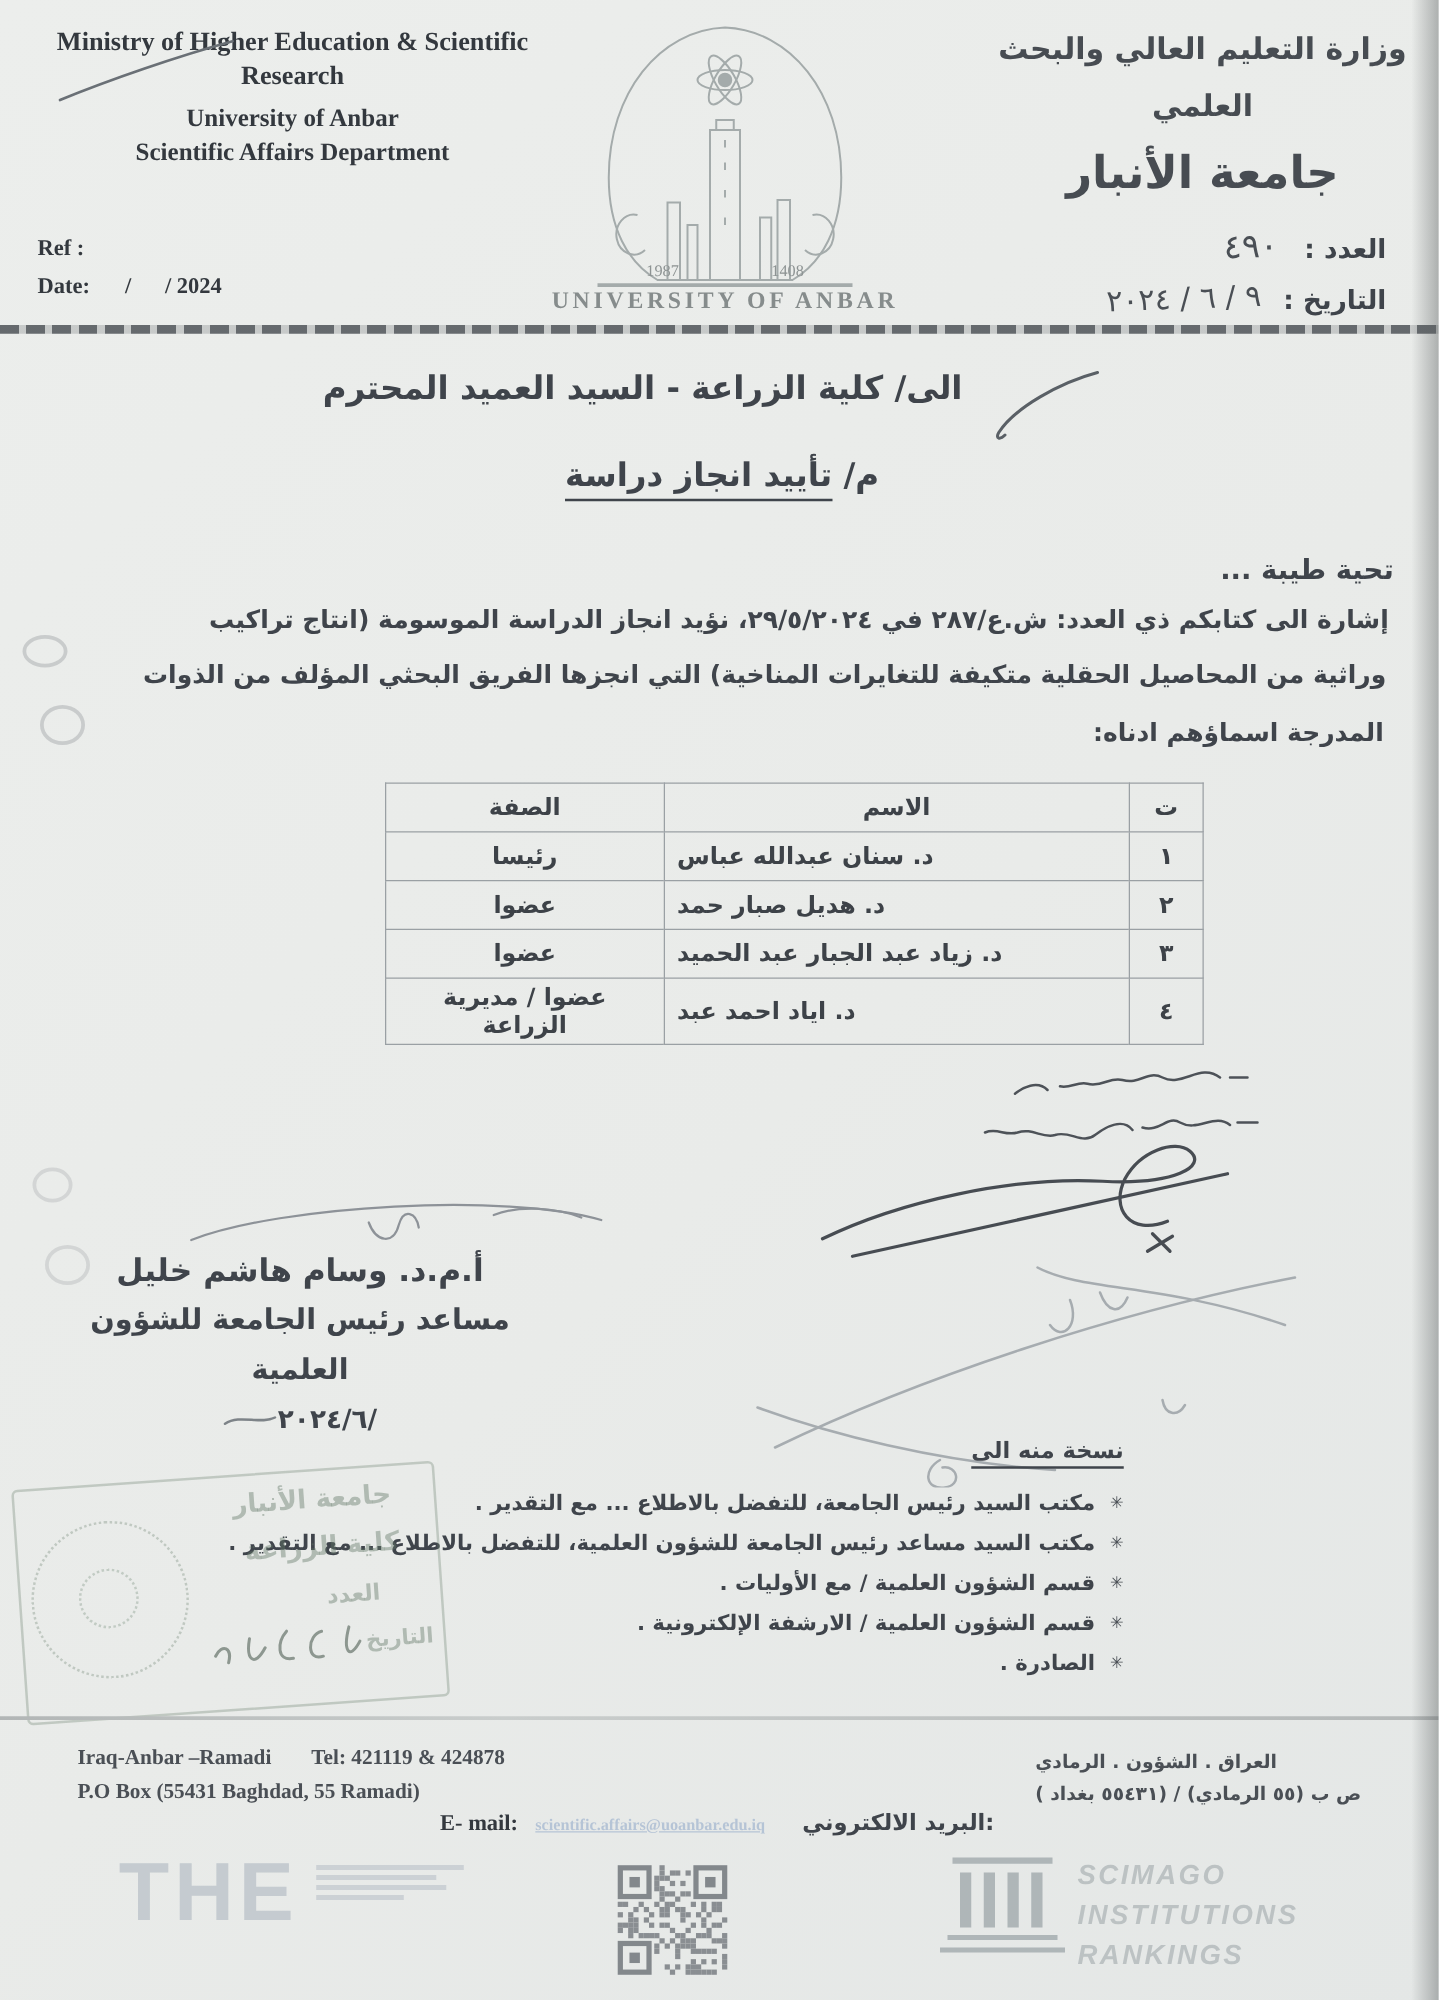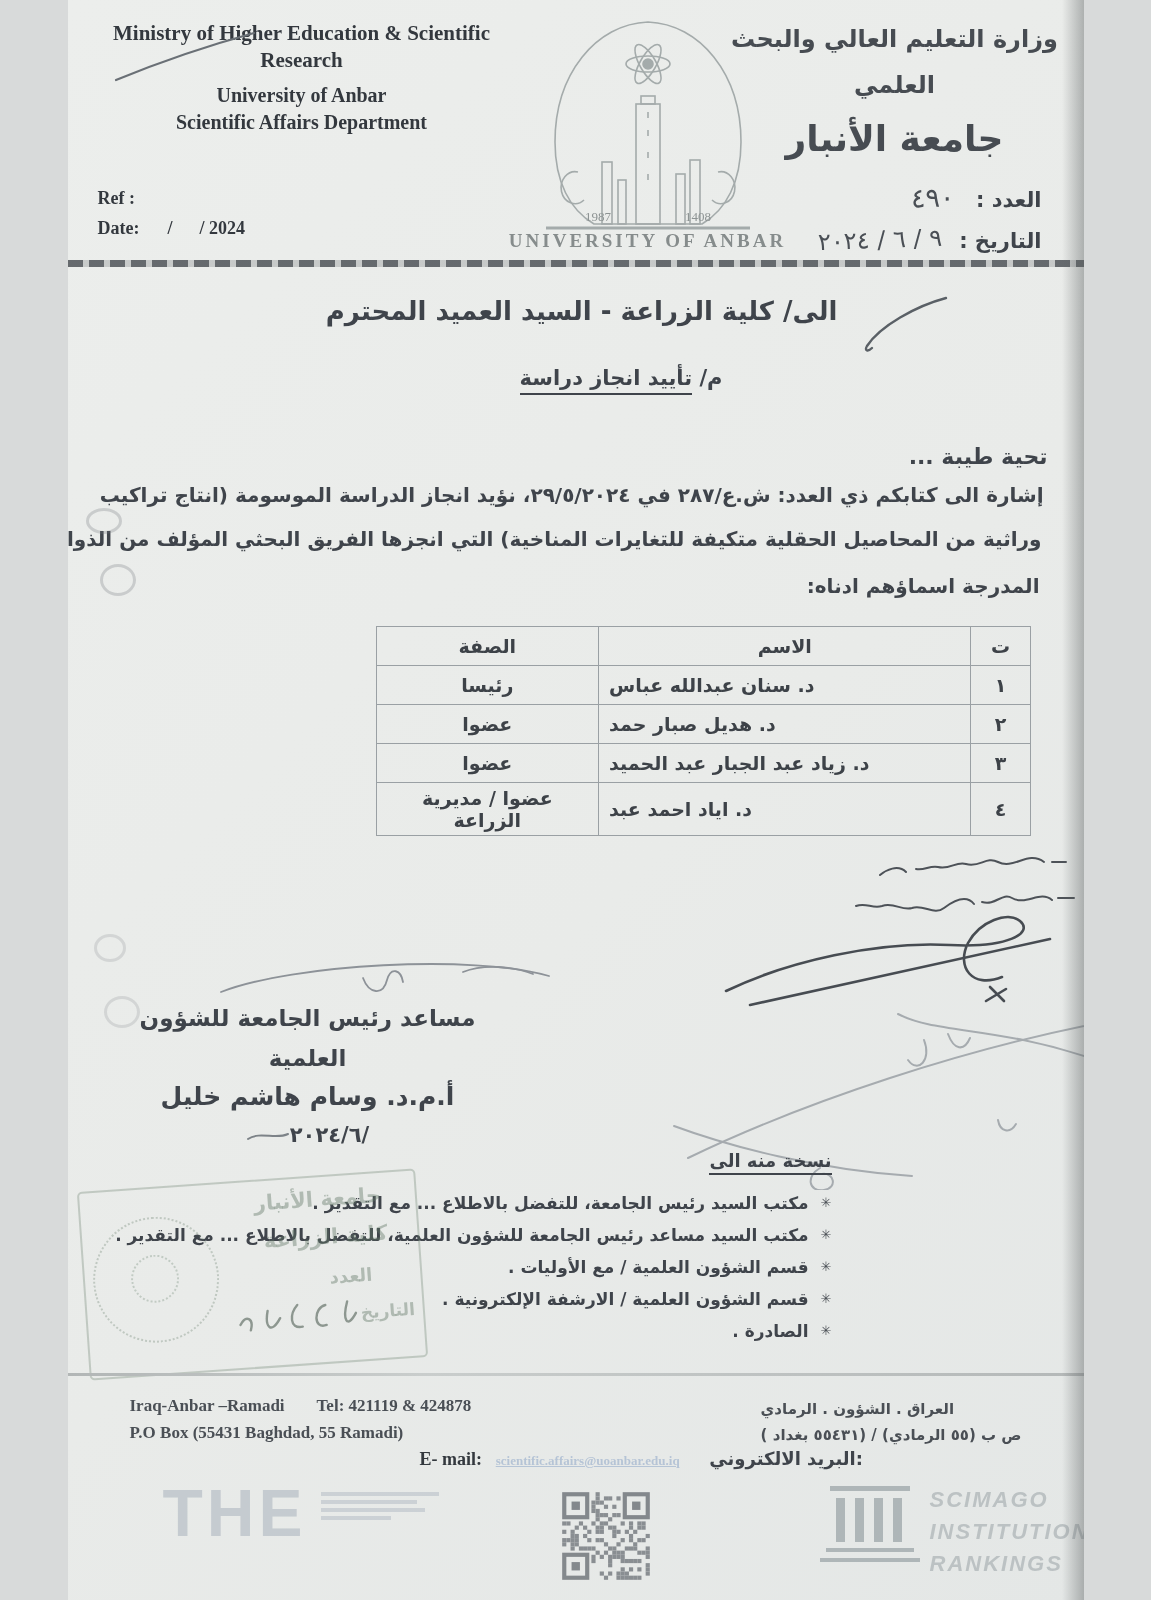--- a/index.html
+++ b/index.html
@@ -1,16 +1,16 @@
 <!DOCTYPE html>
 <html><head>
 <meta charset="utf-8">
 <style>
   html,body{margin:0;padding:0;background:#d8dada;}
-  #page{position:relative;width:1016px;height:1600px;margin:0 auto;overflow:hidden;
+  #page{position:relative;width:1151px;height:1600px;margin:0 auto;overflow:hidden;
         background:linear-gradient(135deg,#eceeec 0%,#e9ebe9 55%,#e4e7e6 100%);
         font-family:"DejaVu Sans",sans-serif;}
   .abs{position:absolute;}
   .ar{direction:rtl;font-family:"DejaVu Sans",sans-serif;color:#3f444b;font-weight:bold;}
   .en-serif{font-family:"Liberation Serif",serif;color:#33383e;font-weight:bold;}
   .hand{font-weight:400;display:inline-block;transform:rotate(-2deg);color:#4a4f55;}
   .nowrap{white-space:nowrap;}
   .pre{white-space:pre;}
   
   .divider{left:0;top:260px;width:100%;height:7px;
@@ -110,21 +110,21 @@
       <span class="hand" style="font-size:24px;margin-right:10px;">٩ / ٦ / ٢٠٢٤</span></div>
   </div>
 
   <div class="abs divider"></div>
 
   
   <div class="abs ar nowrap" style="left:300px;top:296px;width:470px;text-align:center;font-size:26px;">الى/ كلية الزراعة - السيد العميد المحترم</div>
   <svg class="abs" width="95" height="64" style="left:790px;top:292px;" viewBox="0 0 95 64">
     <path d="M88,6 C58,14 22,34 9,54 C6,59 10,60 14,56" stroke="#5a6066" stroke-width="2.4" fill="none" stroke-linecap="round"></path>
   </svg>
-  <div class="abs ar nowrap" style="left:452px;top:366px;font-size:21px;">
+  <div class="abs ar nowrap" style="left:452px;top:366px;font-size:26px;">
     <span>م/ </span><span style="border-bottom:2px solid #3f444b;padding-bottom:3px;">تأييد انجاز دراسة</span>
   </div>
 
   
   <div class="abs ar nowrap" style="right:36px;top:444px;font-size:22px;">تحية طيبة ...</div>
   <div class="abs ar nowrap" style="right:40px;top:483px;font-size:20px;">إشارة الى كتابكم ذي العدد: ش.ع/٢٨٧ في ٢٩/٥/٢٠٢٤، نؤيد انجاز الدراسة الموسومة (انتاج تراكيب</div>
   <div class="abs ar nowrap" style="right:42px;top:527px;font-size:20px;">وراثية من المحاصيل الحقلية متكيفة للتغايرات المناخية) التي انجزها الفريق البحثي المؤلف من الذوات</div>
   <div class="abs ar nowrap" style="right:44px;top:574px;font-size:20px;">المدرجة اسماؤهم ادناه:</div>
 
   
@@ -187,22 +187,22 @@
 
   
   <svg class="abs" width="345" height="56" style="left:145px;top:948px;" viewBox="0 0 345 56">
     <g stroke="#8d9298" stroke-width="1.8" fill="none" stroke-linecap="round">
       <path d="M8,44 C80,16 260,6 336,28"></path>
       <path d="M150,30 c6,16 20,18 24,2 c4,-14 14,-10 16,2"></path>
       <path d="M250,24 c20,-8 50,-6 70,2"></path>
     </g>
   </svg>
   <div class="abs ar" style="left:40px;top:998px;width:400px;text-align:center;">
+    <div style="font-size:25px;line-height:38px;">أ.م.د. وسام هاشم خليل</div>
     <div style="font-size:23px;line-height:40px;">مساعد رئيس الجامعة للشؤون العلمية</div>
-    <div style="font-size:25px;line-height:38px;">أ.م.د. وسام هاشم خليل</div>
     <div class="nowrap" style="line-height:38px;">
       <span style="direction:ltr;unicode-bidi:isolate;font-size:21px;">٢٠٢٤/٦/</span><svg width="44" height="16" viewBox="0 0 44 16" style="vertical-align:-2px;">
           <path d="M2,11 C14,3 30,12 42,6" stroke="#7d8388" stroke-width="2" fill="none" stroke-linecap="round"></path>
         </svg>
     </div>
   </div>
 
   
   <div class="abs ar" style="right:252px;top:1150px;width:640px;text-align:right;">
     <div style="font-size:18px;border-bottom:2px solid #3f444b;display:inline-block;padding-bottom:2px;margin-bottom:12px;">نسخة منه الى</div>

